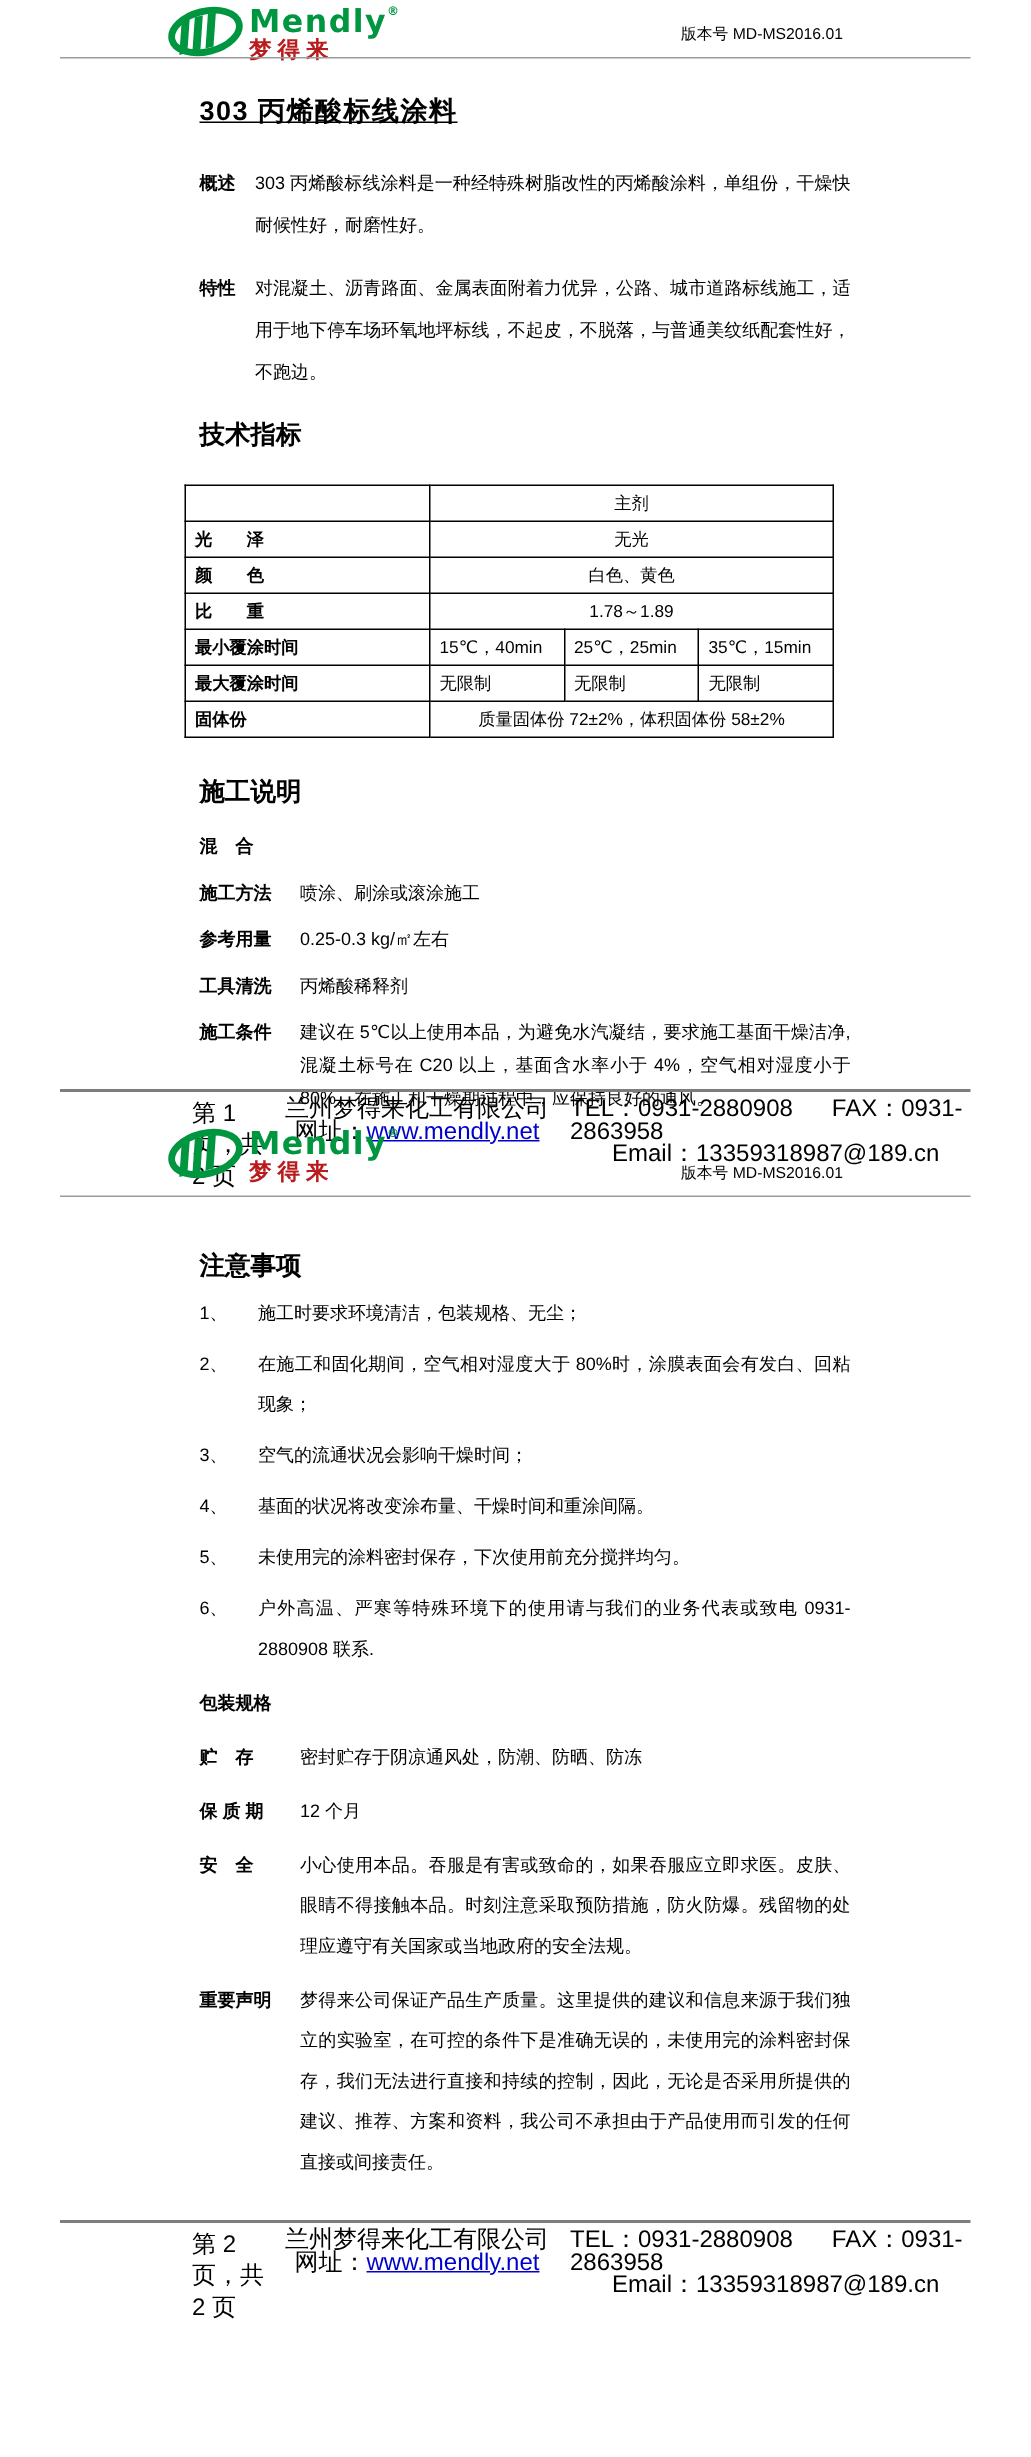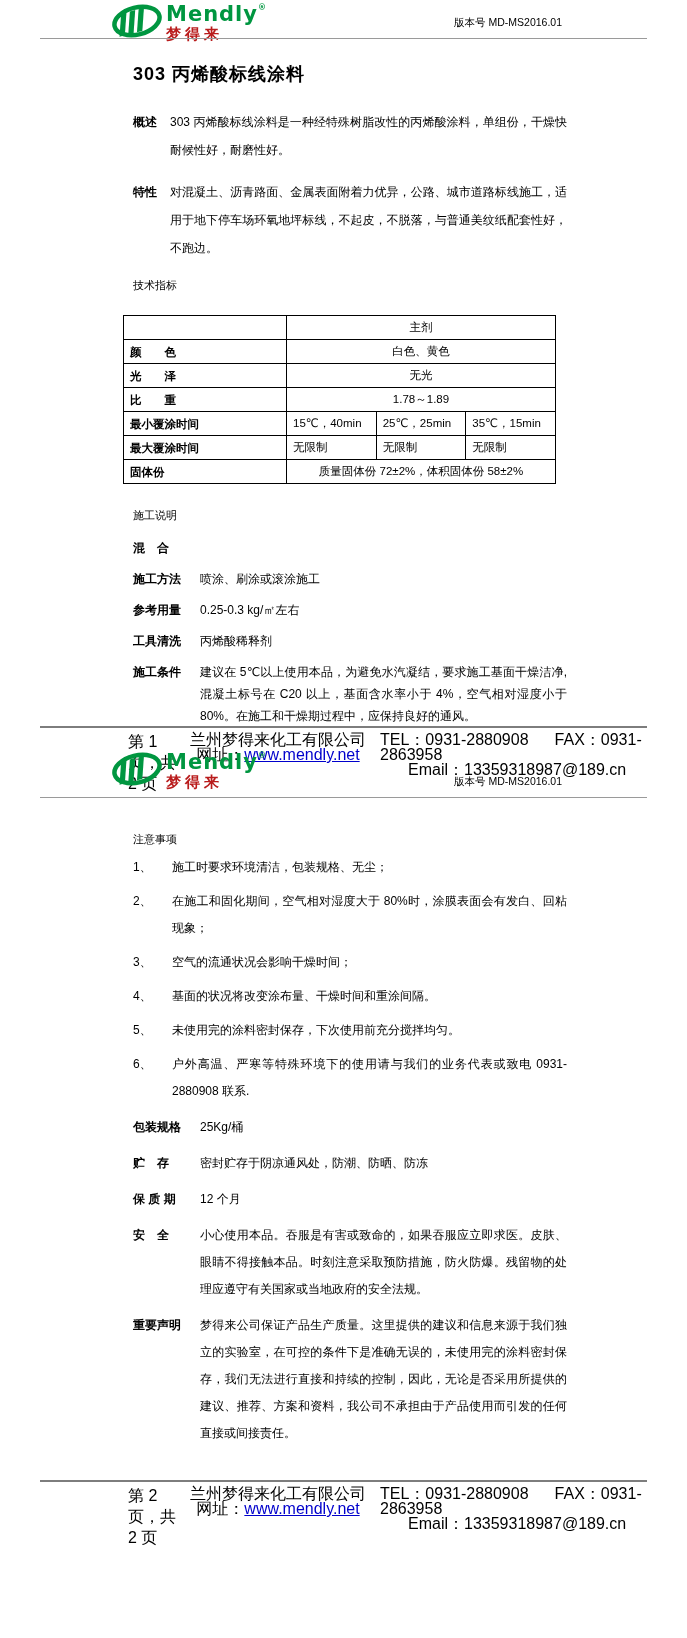--- a/index.html
+++ b/index.html
@@ -19,25 +19,25 @@
   .logo-txt{margin-left:4px;line-height:1;}
   .brand{font-weight:bold;font-size:21px;color:#009640;letter-spacing:1px;font-family:"DejaVu Sans",sans-serif;}
   .brand-cn{font-weight:bold;font-size:15px;color:#b91c1c;letter-spacing:4px;margin-top:1px;}
   .reg{font-size:8px;color:#009640;vertical-align:top;}
   .version{position:absolute;right:125px;top:16px;font-size:10.5px;}
   .rule{position:absolute;left:40px;right:40px;top:38px;border-top:1.5px solid #9a9a9a;height:0;}
   .page2 .rule2{position:absolute;left:40px;right:40px;top:57px;border-top:1.5px solid #9a9a9a;height:0;}
 
   
   .content{margin-left:133px;width:434px;}
-  h1.title{font-size:18px;font-weight:bold;margin:16px 0 0 0;letter-spacing:1px;}
+  h1.title{font-size:18px;font-weight:bold;margin:16px 0 0 0;letter-spacing:1px;text-decoration:underline;}
   .sec{display:flex;margin-top:14px;}
   .sec-label{width:37px;font-weight:bold;flex-shrink:0;line-height:28px;}
   .sec-text{flex:1;line-height:28px;text-align:justify;margin:0;}
-  h2.h{font-size:11px;font-weight:normal;margin:16px 0 0 0;}
+  h2.h{font-size:17px;font-weight:bold;margin:16px 0 0 0;}
 
   
   table.tech{border-collapse:collapse;margin:22px 0 0 -10px;width:433px;table-layout:fixed;}
   table.tech td{border:1px solid #000000;height:23px;padding:0 6px;font-size:11.5px;}
   td.c-label{width:150px;padding-left:10px;}
   td.c-span{text-align:center;}
   td.c-val{width:95px;}
 
   
   .c-block{margin-top:14px;}
@@ -106,26 +106,26 @@
 
       <h2 class="h">技术指标</h2>
 
       <table class="tech">
         <tbody>
             <tr>
           <td class="c-label"></td>
           <td class="c-span" colspan="3">主剂</td>
         </tr>
         <tr>
+          <td class="c-label">光　　泽</td>
+          <td class="c-span" colspan="3">无光</td>
+        </tr>
+        <tr>
           <td class="c-label">颜　　色</td>
           <td class="c-span" colspan="3">白色、黄色</td>
-        </tr>
-        <tr>
-          <td class="c-label">光　　泽</td>
-          <td class="c-span" colspan="3">无光</td>
         </tr>
         <tr>
           <td class="c-label">比　　重</td>
           <td class="c-span" colspan="3">1.78～1.89</td>
         </tr>
         <tr>
           <td class="c-label">最小覆涂时间</td>
           <td class="c-val">15℃，40min</td>
           <td class="c-val">25℃，25min</td>
           <td class="c-val">35℃，15min</td>
@@ -229,21 +229,20 @@
         </div>
         <div class="note">
           <span class="note-num">6、</span>
           <p class="note-text">户外高温、严寒等特殊环境下的使用请与我们的业务代表或致电 0931-2880908 联系.</p>
         </div>
       </div>
 
       <div style="margin-top:8px;">
         <div class="i-row">
           <span class="i-label">包装规格</span>
-          <p class="i-text">25Kg/桶</p>
         </div>
         <div class="i-row">
           <span class="i-label">贮　存</span>
           <p class="i-text">密封贮存于阴凉通风处，防潮、防晒、防冻</p>
         </div>
         <div class="i-row">
           <span class="i-label">保 质 期</span>
           <p class="i-text">12 个月</p>
         </div>
         <div class="i-row">

